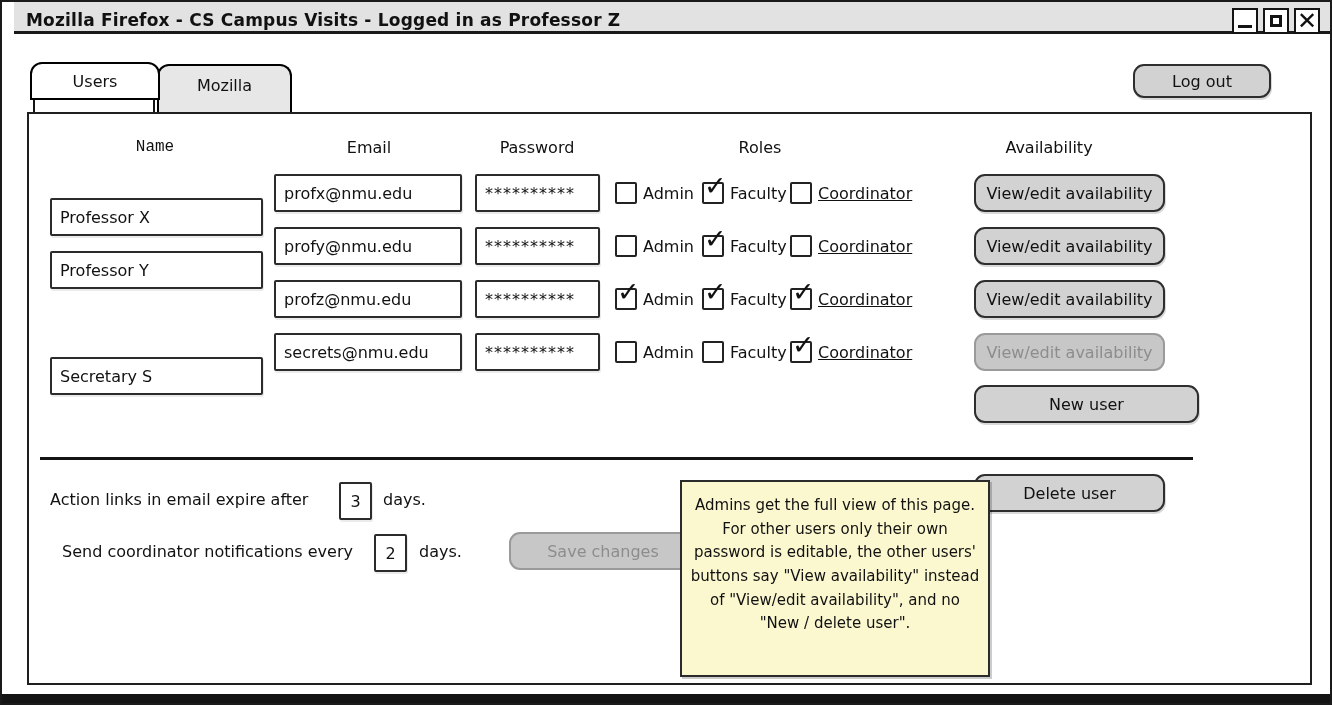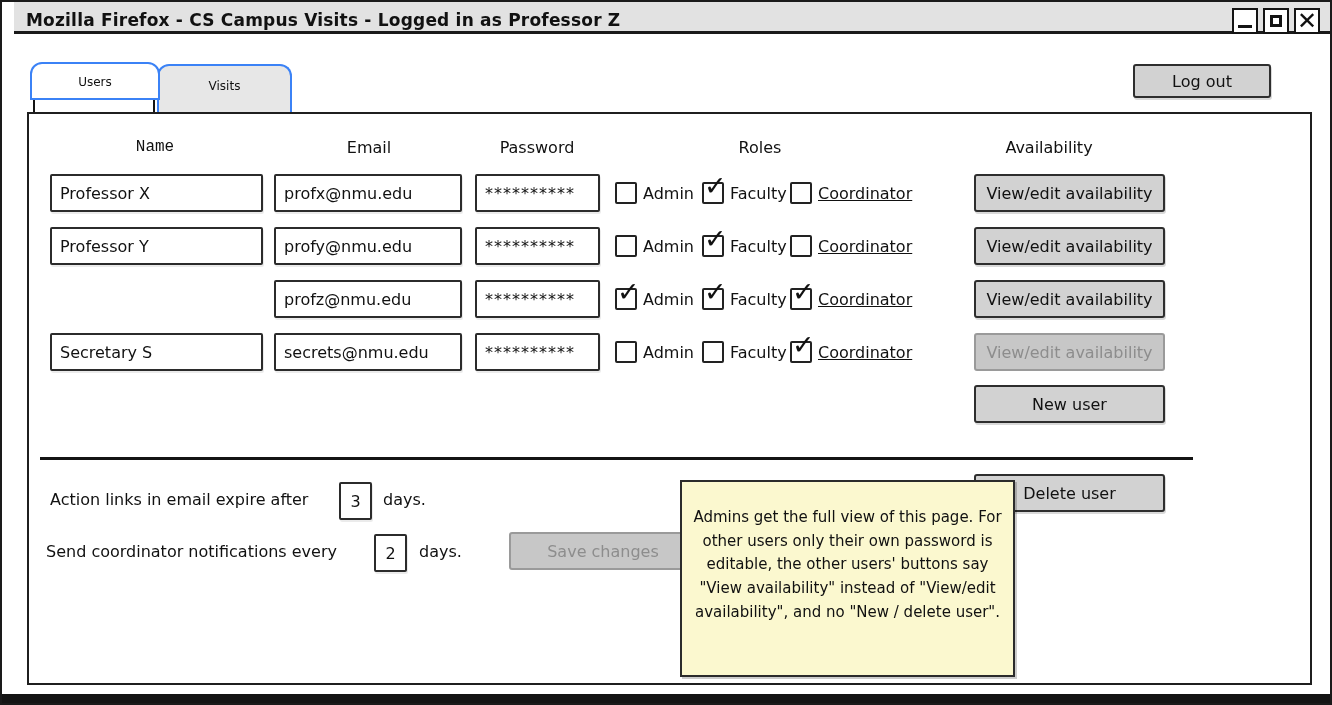--- a/index.html
+++ b/index.html
@@ -31,41 +31,41 @@
   .win-btn.close { left: 1280px; }
   .win-btn .glyph-line { position: absolute; left: 4px; right: 4px; bottom: 4px; border-bottom: 3px solid #141414; }
   .win-btn .glyph-box { position: absolute; left: 5px; right: 5px; top: 5px; bottom: 5px; border: 3px solid #141414; }
   .win-btn .glyph-x {
     position: absolute; left: 0; top: 0; width: 100%; height: 100%;
     font-size: 24px; line-height: 22px; text-align: center; font-weight: 400;
   }
 
   
   .tab {
-    position: absolute; text-align: center; font-size: 12px;
-    border: 2px solid #3b82f6; border-radius: 12px 12px 0 0; cursor: pointer;
+    position: absolute; text-align: center; font-size: 16px;
+    border: 2px solid #000000; border-radius: 12px 12px 0 0; cursor: pointer;
   }
   .tab.users {
     left: 28px; top: 60px; width: 130px; height: 38px;
     background: #fff; z-index: 5; line-height: 36px;
   }
   .tab-skirt {
     position: absolute; left: 31px; top: 98px; width: 122px; height: 12px;
     background: #fff; border-left: 2px solid #141414; border-right: 2px solid #141414;
     z-index: 5;
   }
   .tab.visits {
     left: 155px; top: 62px; width: 135px; height: 48px;
     background: var(--tab_inactive_bg, #e7e7e7); z-index: 3;
     border-bottom: none; line-height: 40px;
   }
 
   .wf-button {
     background: var(--button_bg, #d2d2d2);
-    border: 2px solid #2e2e2e; border-radius: 3px;
+    border: 2px solid #2e2e2e; border-radius: 11px;
     font-family: "DejaVu Sans", sans-serif; font-size: 16px; color: #111;
     cursor: pointer; box-shadow: 1px 2px 0 rgba(0,0,0,0.15);
   }
   .wf-button.disabled {
     background: var(--button_disabled_bg, #c7c7c7);
     border-color: #9a9a9a; color: var(--button_disabled_text, #8d8d8d);
     box-shadow: none;
   }
   .logout { position: absolute; left: 1131px; top: 62px; width: 138px; height: 34px; z-index: 2; }
 
@@ -83,21 +83,21 @@
   .h-availability { left: 957px; width: 180px; }
 
   
   .user-row { position: absolute; left: 0; width: 1332px; height: 38px; z-index: 2; }
   .wf-input {
     position: absolute; height: 38px; background: #fff;
     border: 2px solid #2b2b2b; border-radius: 2px;
     font-family: "DejaVu Sans", sans-serif; font-size: 16px; color: #111;
     padding: 0 8px; box-shadow: 1px 2px 0 rgba(0,0,0,0.08);
   }
-  .name-col { left: 48px; width: 213px; }
+  .name-col { left: 48px; width: 213px; margin-top: 24px; }
   .email-col { left: 272px; width: 188px; }
   .pw-col { left: 473px; width: 125px; letter-spacing: 1px; }
 
   .wf-checkbox {
     position: absolute; top: 8px; width: 22px; height: 22px;
     background: #fff; border: 2px solid #222; border-radius: 2px; cursor: pointer;
   }
   .cb-admin { left: 613px; }
   .cb-faculty { left: 700px; }
   .cb-coordinator { left: 788px; }
@@ -105,40 +105,40 @@
     display: none; position: absolute; top: -12px; left: 0px;
     font-size: 27px; line-height: 27px; color: #111;
   }
   .wf-checkbox.checked .check { display: block; }
   .cb-label { position: absolute; top: 10px; font-size: 16px; }
   .lbl-admin { left: 641px; }
   .lbl-faculty { left: 728px; }
   .lbl-coordinator { left: 816px; text-decoration: underline; }
   .avail-col { position: absolute; left: 972px; top: 0; width: 191px; height: 38px; }
 
-  .new-user { position: absolute; left: 972px; top: 383px; width: 191px; height: 38px; z-index: 2; }
+  .new-user { position: absolute; left: 972px; top: 383px; width: 225px; height: 38px; z-index: 2; }
   .divider { position: absolute; left: 38px; top: 455px; width: 1153px; height: 0; border-top: 3px solid #141414; z-index: 2; }
   .delete-user { position: absolute; left: 972px; top: 472px; width: 191px; height: 38px; z-index: 2; }
 
   
   .setting-text { position: absolute; font-size: 16px; z-index: 2; }
   .sA-prefix { left: 48px; top: 488px; }
   .sA-suffix { left: 381px; top: 488px; }
-  .sB-prefix { left: 44px; top: 540px; }
+  .sB-prefix { left: 60px; top: 540px; }
   .sB-suffix { left: 417px; top: 540px; }
   .num-input { text-align: center; padding: 0; z-index: 2; }
   .sA-input { left: 337px; top: 480px; width: 33px; }
   .sB-input { left: 372px; top: 532px; width: 33px; }
   .save-changes { position: absolute; left: 507px; top: 530px; width: 188px; height: 38px; z-index: 2; }
 
   
   .note {
-    position: absolute; left: 678px; top: 478px; width: 335px; height: 197px;
+    position: absolute; left: 678px; top: 478px; width: 310px; height: 197px;
     background: var(--note_bg, #fbf8cf); border: 2px solid #2b2b2b; z-index: 6;
-    padding: 24px 8px; font-size: 15px; line-height: 1.58; text-align: center;
+    padding: 12px 8px; font-size: 15px; line-height: 1.58; text-align: center;
     box-shadow: 2px 2px 0 rgba(0,0,0,0.2);
   }
 
   .bottom-bar { position: absolute; left: 0; right: 0; bottom: 0; height: 9px; background: #141414; z-index: 7; }
 </style>
 </head>
 <body>
 
 <div id="window">
 
@@ -150,21 +150,21 @@
     <div class="win-btn max">
       <span class="glyph-box"></span>
     </div>
     <div class="win-btn close">
       <span class="glyph-x">✕</span>
     </div>
   </div>
 
   <div class="tab users">Users</div>
   <div class="tab-skirt"></div>
-  <div class="tab visits">Visits</div>
+  <div class="tab visits">Mozilla</div>
 
   <button class="wf-button logout">Log out</button>
 
   <div class="frame"></div>
 
   <div class="col-header h-name">Name</div>
   <div class="col-header h-email">Email</div>
   <div class="col-header h-password">Password</div>
   <div class="col-header h-roles">Roles</div>
   <div class="col-header h-availability">Availability</div>

